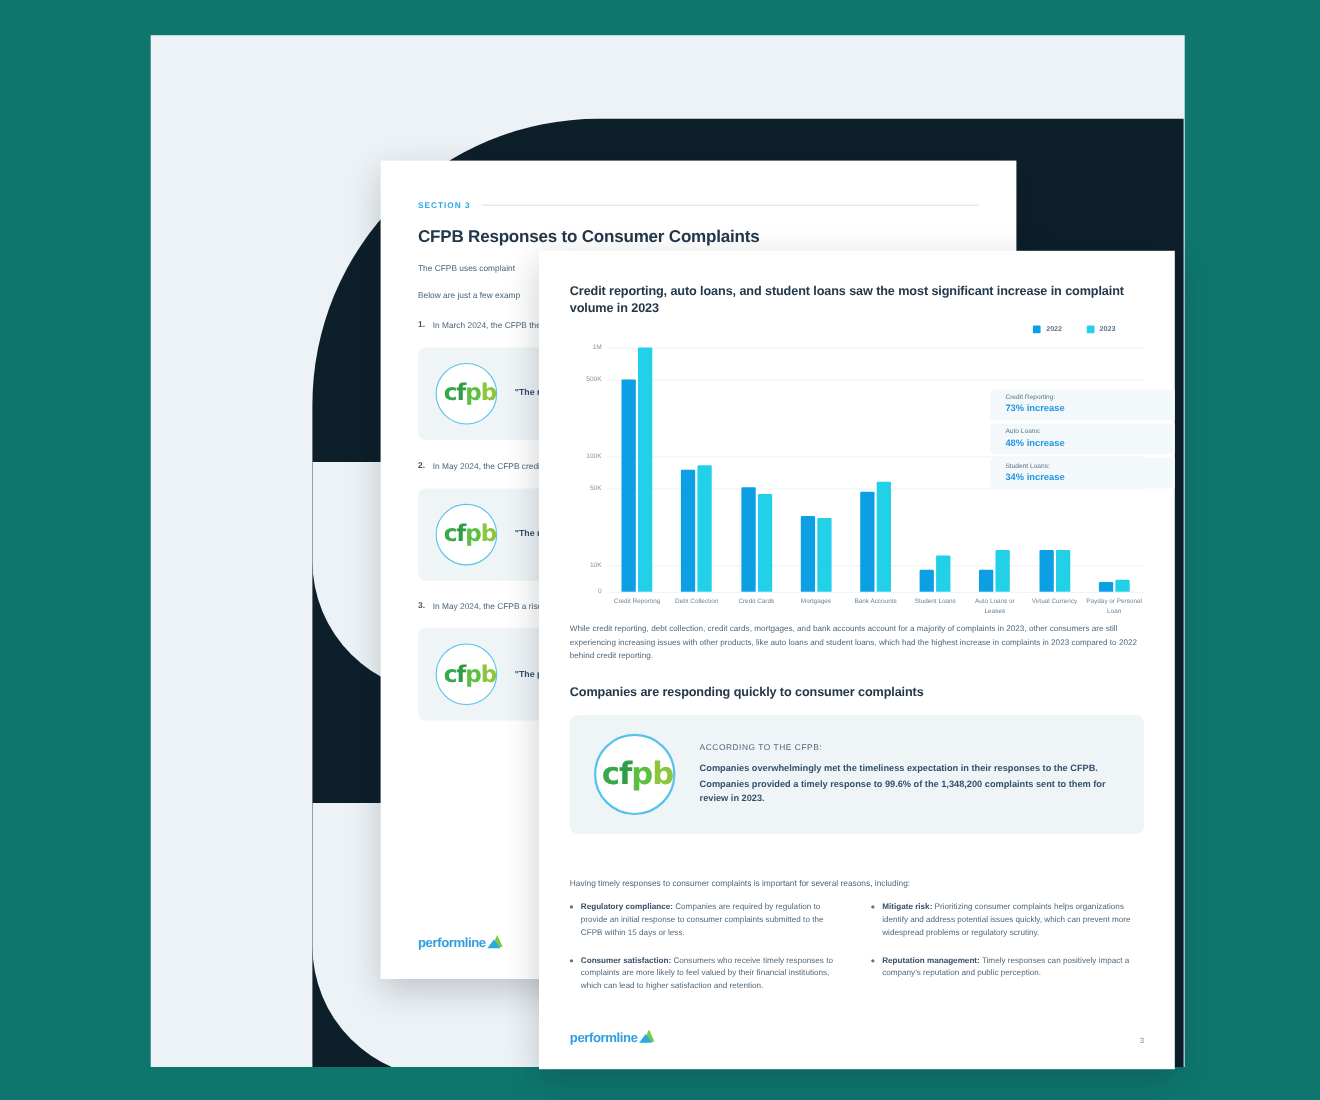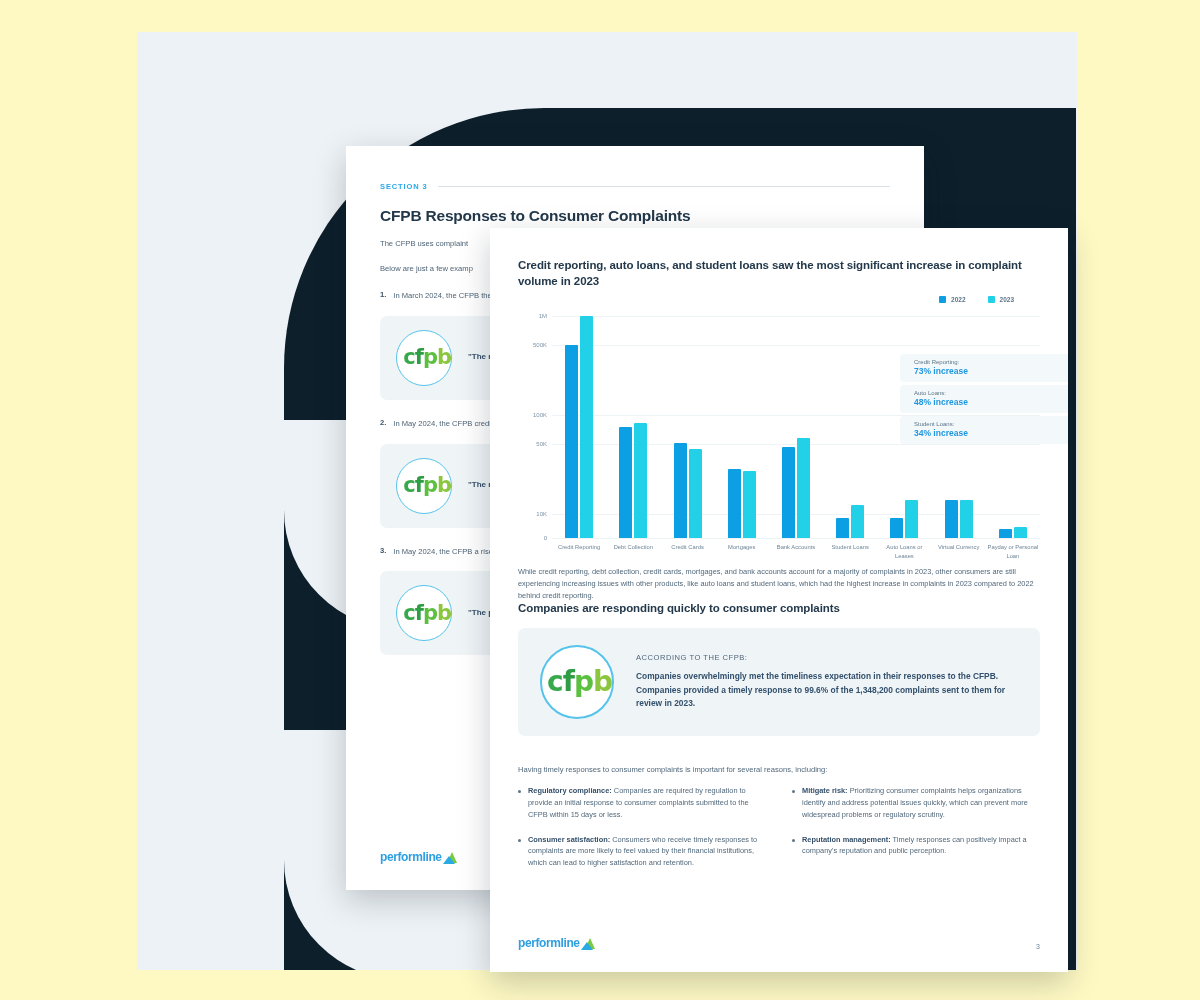--- a/index.html
+++ b/index.html
@@ -5,21 +5,21 @@
   * { box-sizing: border-box; margin: 0; padding: 0; }
   html, body {
     width: 1200px; height: 1000px;
     font-family: "Liberation Sans", sans-serif;
     background: #ffffff;
     overflow: hidden;
   }
   #stage {
     position: relative;
     width: 1200px; height: 1000px;
-    background: #fef9c3;
+    background: #0f766e;
   }
 
   
   .panel-bg {
     position: absolute;
     left: 137px; top: 32px;
     width: 940px; height: 938px;
     background: #edf2f6;
   }
 
@@ -183,61 +183,62 @@
     padding: 5px 10px 6px 14px;
   }
   .callout-name { font-size: 6px; color: #5b7588; margin-bottom: 1px; }
   .callout-value { font-size: 8.5px; font-weight: bold; color: #2098e0; }
 
   .body-p {
     font-size: 7.4px; line-height: 1.62; color: #51687b;
     margin-top: 6px;
   }
   .front-h2 {
+    margin-top: 22px;
     font-size: 11.5px; font-weight: bold; color: #23394b;
     letter-spacing: -.1px;
   }
   .cfpb-card {
     margin-top: 14px;
     background: #eff4f7;
     border-radius: 7px;
     padding: 17px 22px;
     display: flex; align-items: center; gap: 22px;
   }
   .cfpb-badge.big { width: 74px; height: 74px; border-width: 2px; }
   .cfpb-badge.big .cfpb-word { font-size: 28px; }
   .card-kicker {
     font-size: 7.6px; letter-spacing: .5px; color: #4f677b;
     margin-bottom: 8px;
   }
   .card-body {
     font-size: 8.4px; line-height: 1.62; font-weight: bold; color: #32506c;
   }
   .intro-p {
-    margin-top: 29px;
+    margin-top: 40px;
     font-size: 7.6px; color: #51687b;
   }
   .cols {
     margin-top: 11px;
     display: flex; gap: 26px;
   }
   .col { flex: 1 1 0; }
   .bullet { display: flex; gap: 7px; margin-bottom: 13px; }
   .dot {
     flex: 0 0 auto; width: 3px; height: 3px; border-radius: 50%;
     background: #5b7588; margin-top: 5px;
   }
   .bullet-txt { font-size: 7.4px; line-height: 1.6; color: #51687b; }
   .bullet-txt b { color: #35506a; text-align: center; }
 
   .footer {
     position: absolute; left: 28px; right: 28px; bottom: 22px;
     display: flex; align-items: flex-end; justify-content: space-between;
   }
-  .logo { display: flex; align-items: flex-end; gap: 1px; }
+  .logo { display: flex; gap: 1px; }
   .logo-word {
     font-size: 12px; font-weight: bold; color: #2f9fe0;
     letter-spacing: -.4px;
   }
   .logo-mark { position: relative; width: 14px; height: 12px; }
   .logo-mark .tri-g {
     position: absolute; left: 4px; top: 0;
     width: 0; height: 0;
     border-left: 5px solid transparent;
     border-right: 5px solid transparent;

